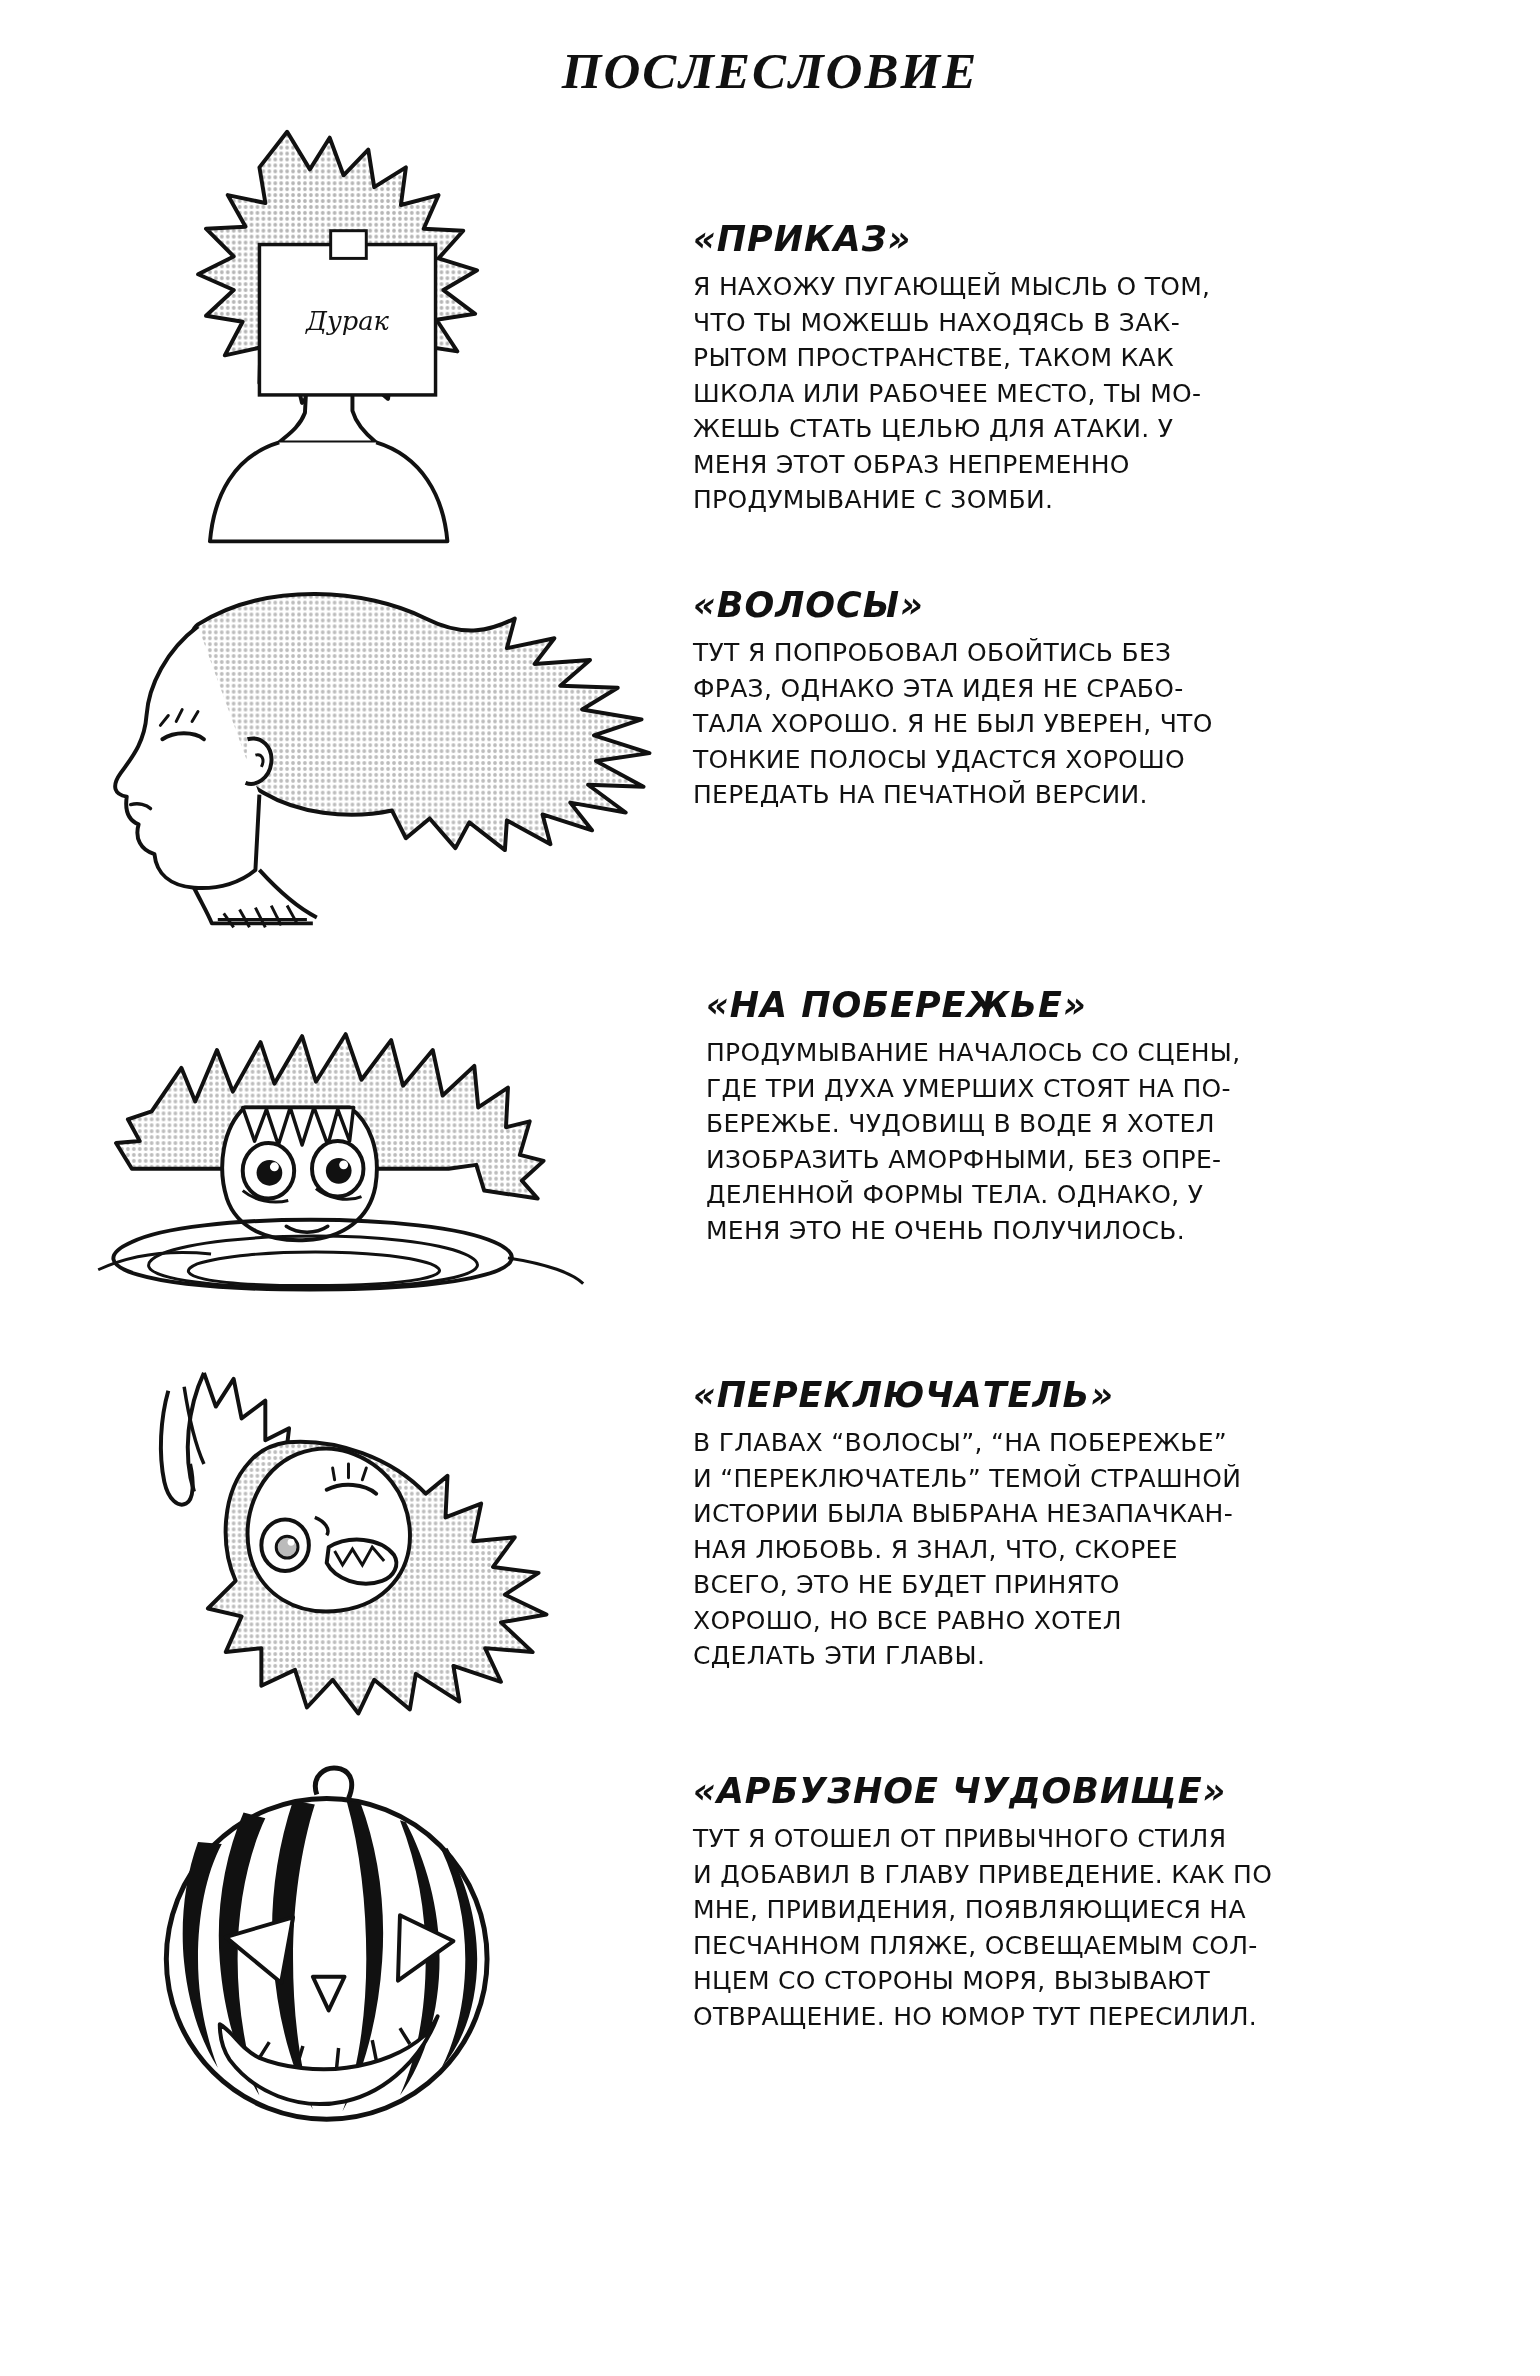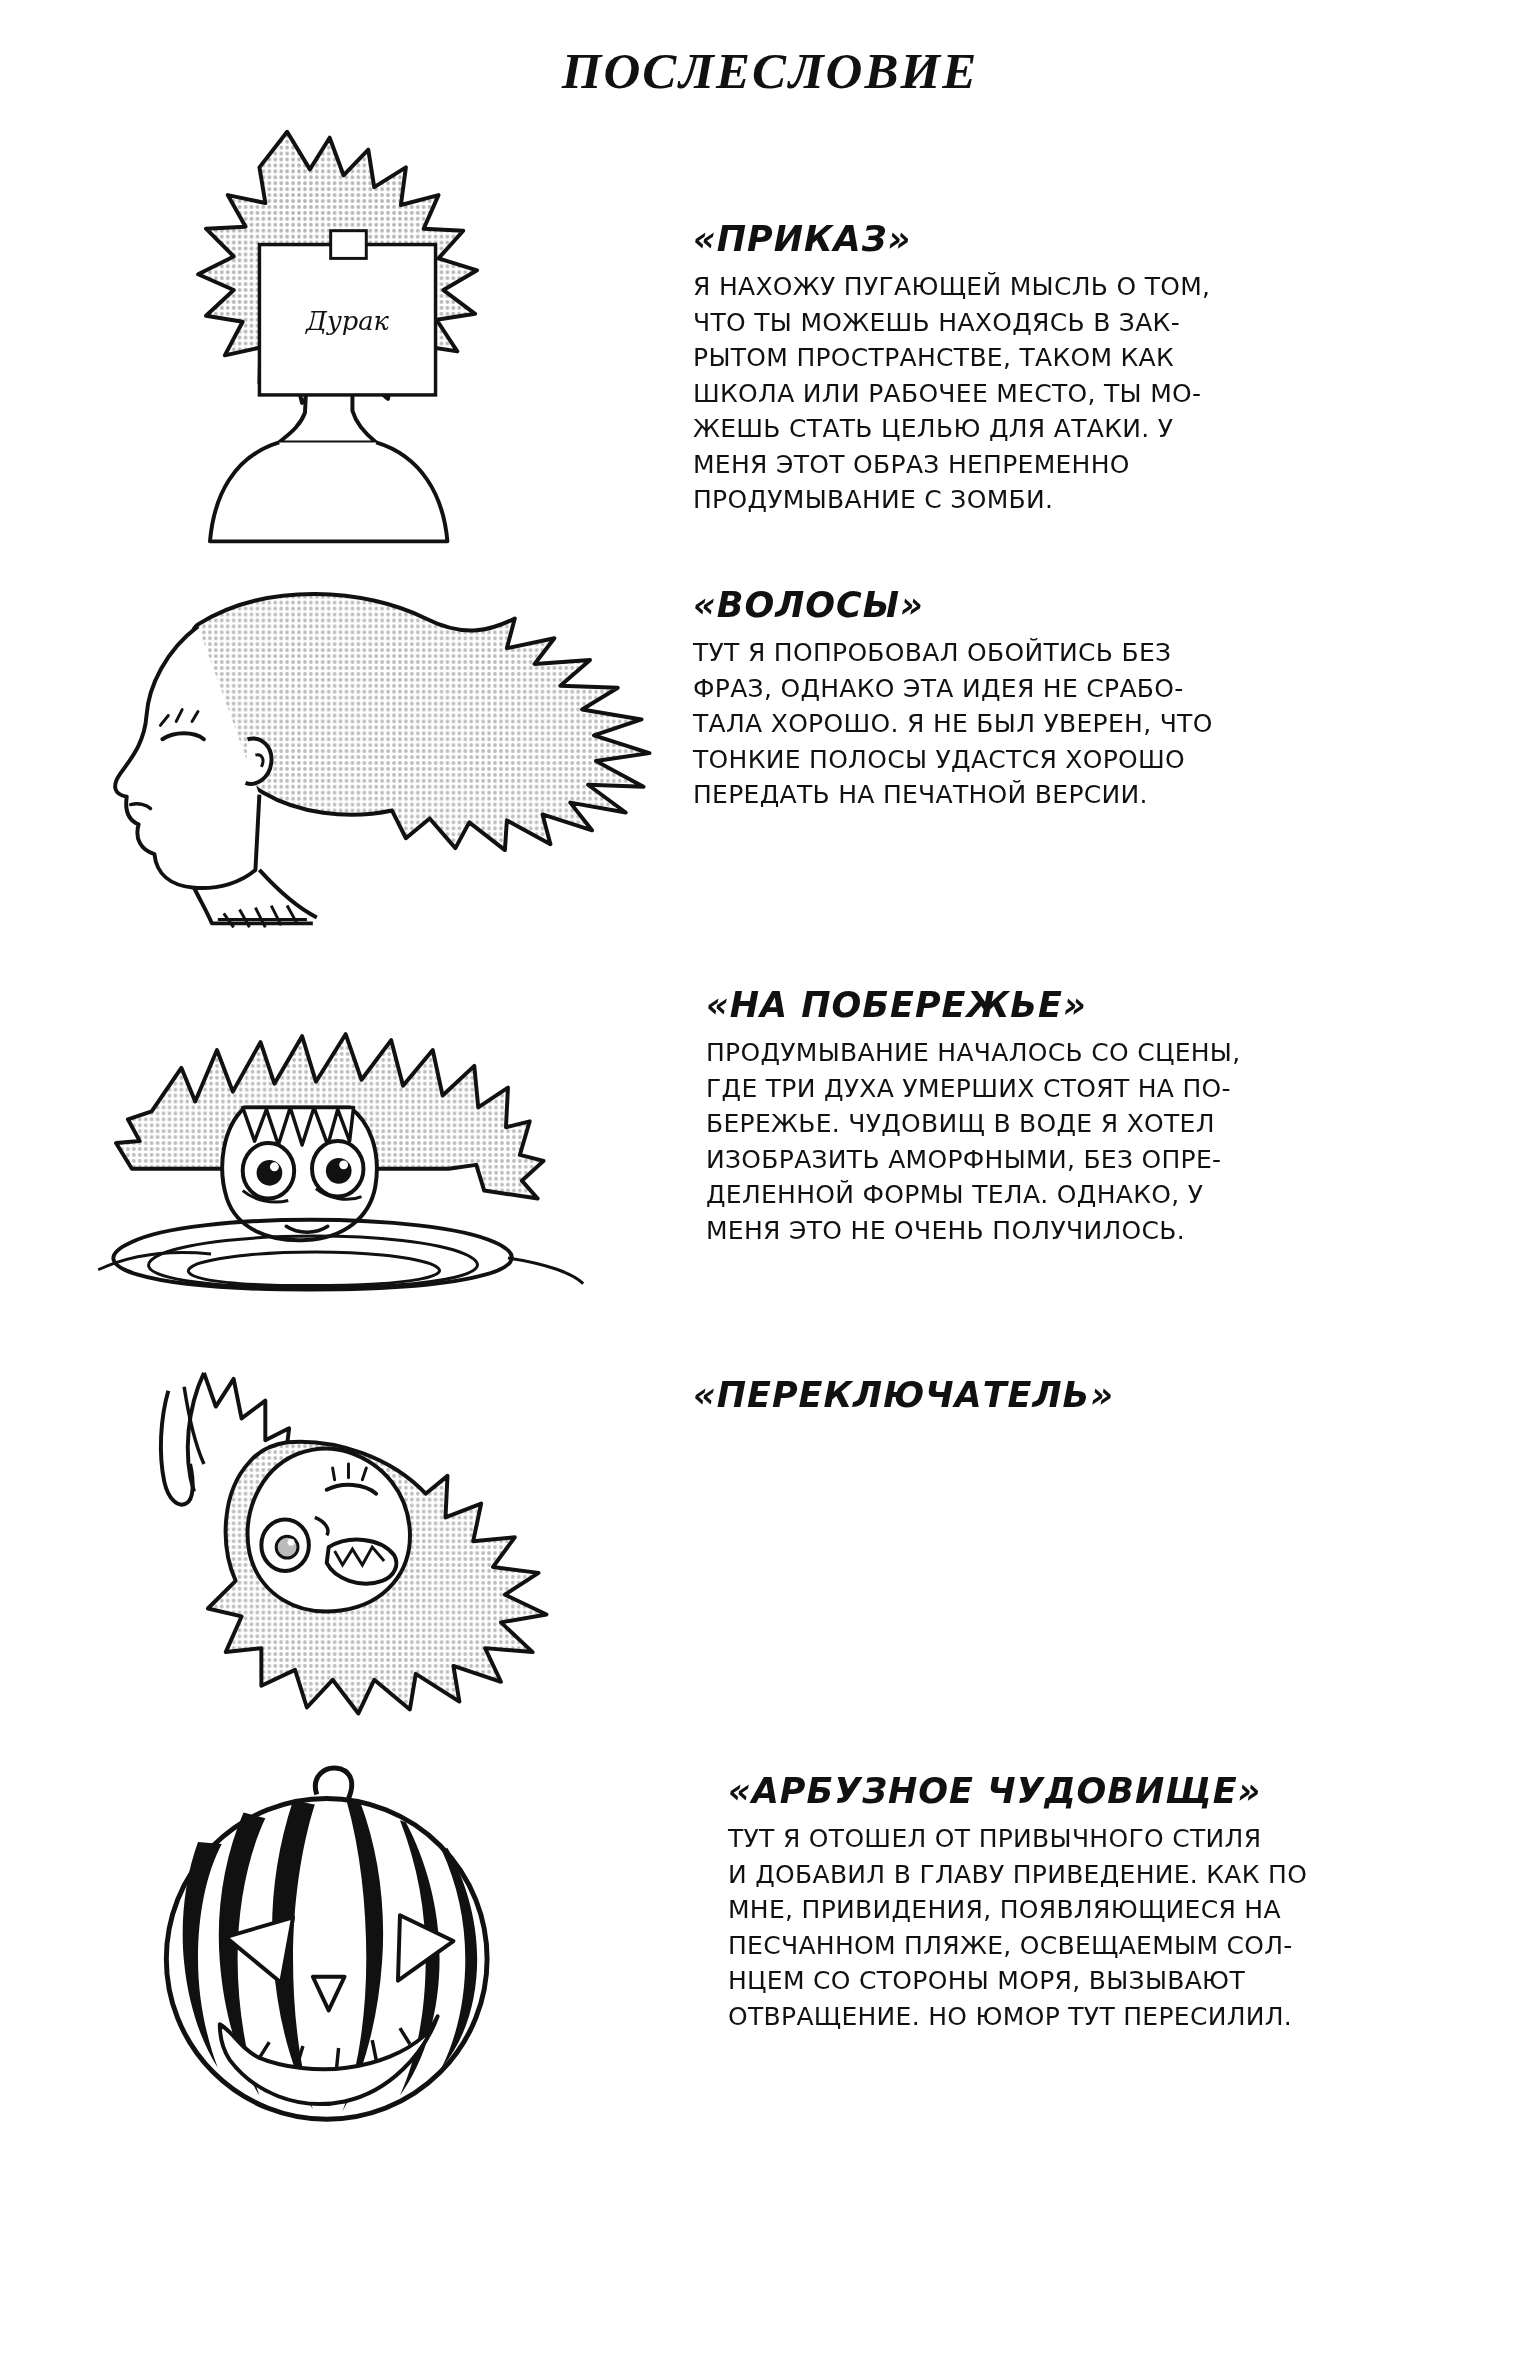--- a/index.html
+++ b/index.html
@@ -72,21 +72,21 @@
   }
   
   #section-0 { margin-top: 10px; }
   #section-0 .text-col { padding-top: 109px; }
   #section-1 { margin-top: -10px; }
   #section-1 .text-col { padding-top: 20px; }
   #section-2 { margin-top: -4px; margin-left: 13px; }
   #section-2 .text-col { padding-top: 28px; }
   #section-3 { margin-top: 0px; }
   #section-3 .text-col { padding-top: 32px; }
-  #section-4 { margin-top: -28px; gap: 35px; }
+  #section-4 { margin-top: -28px; }
   #section-4 .text-col { padding-top: 20px; }
 
   .note-label {
     font-family: "DejaVu Serif", serif;
     font-style: italic;
     font-size: 26px;
   }
 </style>
 </head>
 <body>
@@ -252,20 +252,27 @@
           <path d="M338 138 L336 126 M352 136 L352 122 M366 138 L370 126" fill="none" stroke="#111" stroke-width="3" stroke-linecap="round"></path>
 
           <path d="M332 206 C352 194 384 196 398 214 C404 224 398 236 386 240 C364 248 338 238 330 222 Z" fill="#ffffff" stroke="#111" stroke-width="4" stroke-linejoin="round"></path>
           <path d="M338 210 L346 224 L356 208 L366 224 L376 206 L388 220" fill="none" stroke="#111" stroke-width="3"></path>
 
           <path d="M318 176 C328 180 334 188 330 194" fill="none" stroke="#111" stroke-width="3.5"></path>
         </svg>
       </div>
       <div class="text-col">
         <div class="sec-title">«ПЕРЕКЛЮЧАТЕЛЬ»</div>
+        <div class="sec-body">В ГЛАВАХ “ВОЛОСЫ”, “НА ПОБЕРЕЖЬЕ”
+И “ПЕРЕКЛЮЧАТЕЛЬ” ТЕМОЙ СТРАШНОЙ
+ИСТОРИИ БЫЛА ВЫБРАНА НЕЗАПАЧКАН-
+НАЯ ЛЮБОВЬ. Я ЗНАЛ, ЧТО, СКОРЕЕ
+ВСЕГО, ЭТО НЕ БУДЕТ ПРИНЯТО
+ХОРОШО, НО ВСЕ РАВНО ХОТЕЛ
+СДЕЛАТЬ ЭТИ ГЛАВЫ.</div>
       </div>
     </div>
 
     <div class="section" id="section-4">
       <div class="art">
         <svg width="693" height="396" viewBox="0 0 700 400" xmlns="http://www.w3.org/2000/svg">
 
           <path d="M320 44 C314 26 328 14 344 18 C356 22 358 34 352 48" fill="#ffffff" stroke="#111" stroke-width="5" stroke-linejoin="round"></path>
 
           <circle cx="330" cy="210" r="162" fill="#ffffff" stroke="#111" stroke-width="5"></circle>

